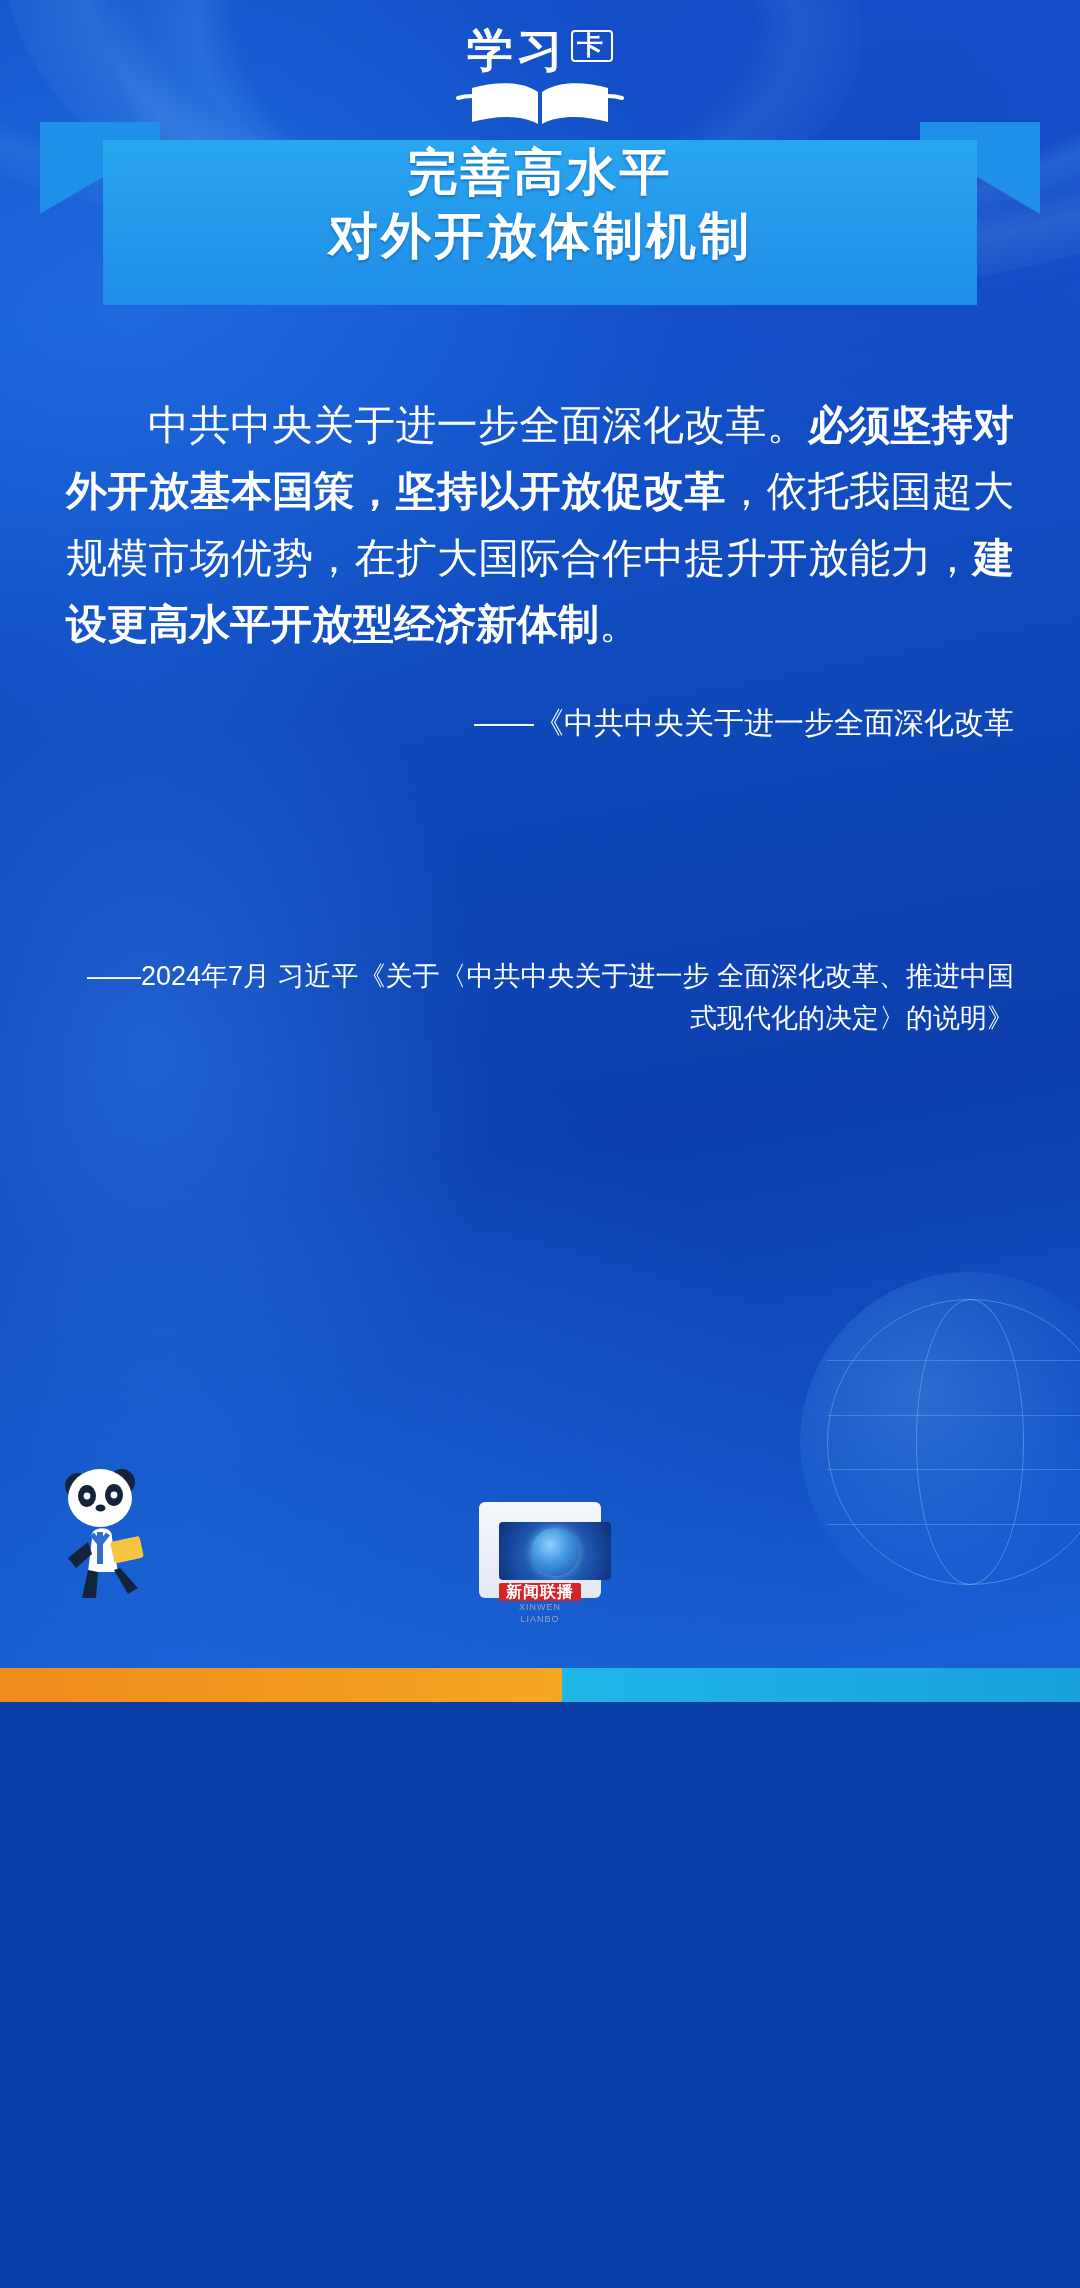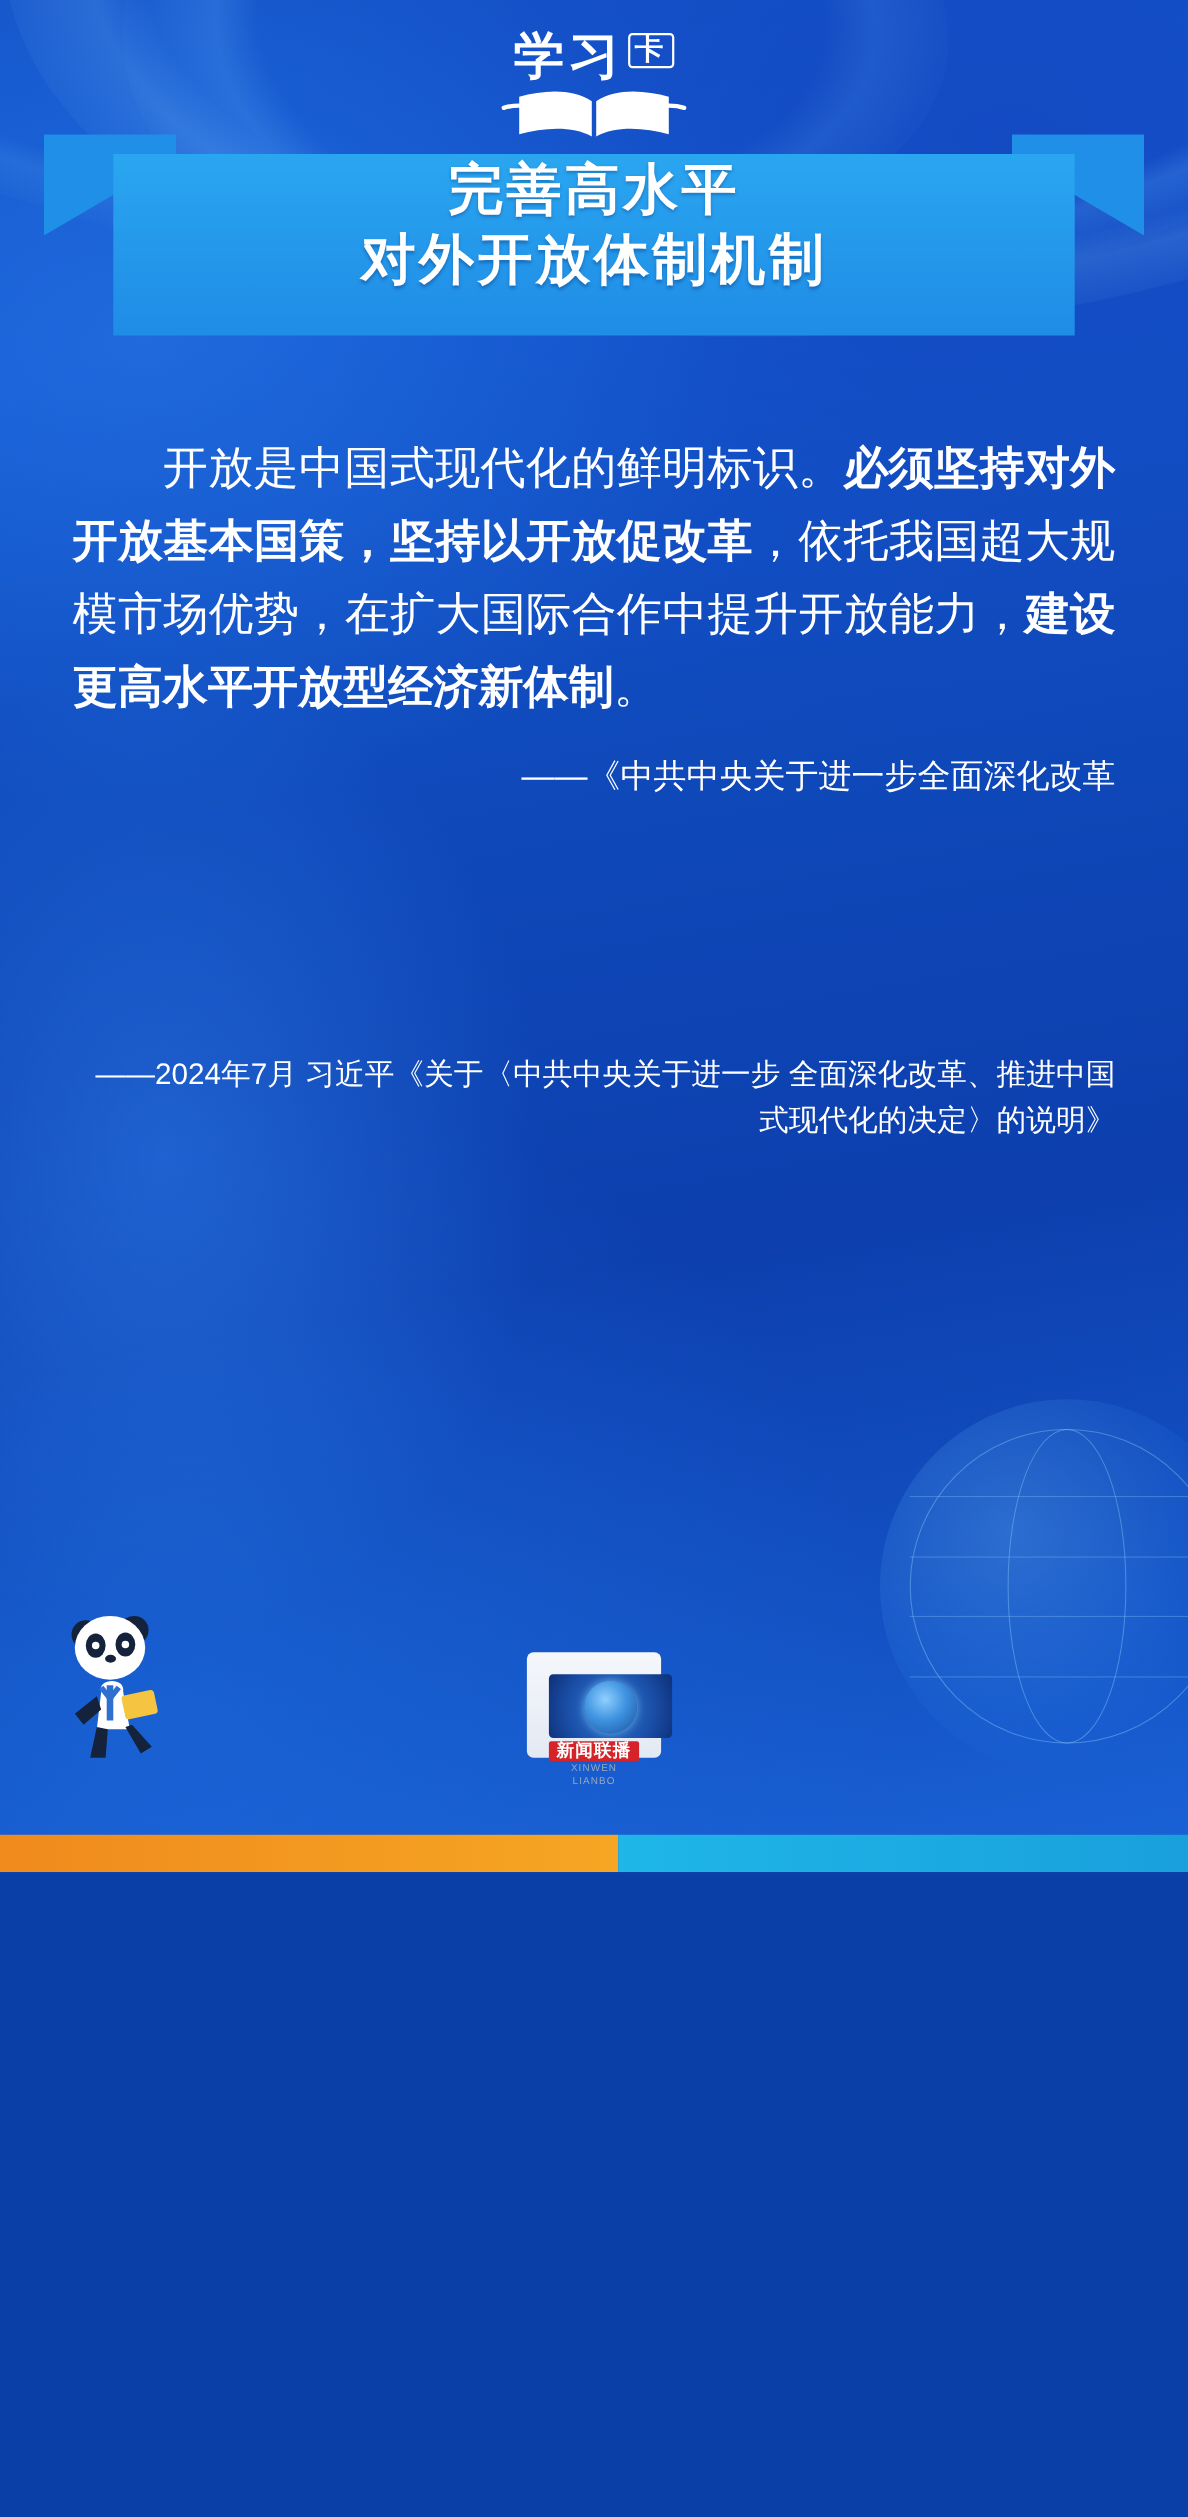--- a/index.html
+++ b/index.html
@@ -143,21 +143,21 @@
     font-size: 41px;
     line-height: 1.62;
     text-align: justify;
     text-indent: 2em;
     font-family: "Liberation Sans", "DejaVu Sans", sans-serif;
   }
   .para b { font-weight: bold; }
   .para .reg { font-weight: normal; }
 
   .attrib {
-    margin-top: 25px;
+    margin-top: 42px;
     color: #ffffff;
     font-size: 30px;
     line-height: 1.5;
     text-align: right;
   }
   .attrib .l { display: block; }
 
   .attrib-2 {
     margin-top: 58px;
     color: #ffffff;
@@ -290,21 +290,21 @@
     <div class="ribbon-tail left"></div>
     <div class="ribbon-tail right"></div>
     <div class="ribbon-main">
       <div class="t-line">完善高水平</div>
       <div class="t-line">对外开放体制机制</div>
     </div>
   </div>
 
   <div class="quote-block q1">
     <div class="para">
-      <span class="reg">开放是中国式现代化的鲜明标识。</span><b>必须坚持对外开放基本国策，坚持以开放促改革</b><span class="reg">，依托我国超大规模市场优势，在扩大国际合作中提升开放能力，</span><b>建设更高水平开放型经济新体制</b><span class="reg">。</span>
+      <span class="reg">中共中央关于进一步全面深化改革。</span><b>必须坚持对外开放基本国策，坚持以开放促改革</b><span class="reg">，依托我国超大规模市场优势，在扩大国际合作中提升开放能力，</span><b>建设更高水平开放型经济新体制</b><span class="reg">。</span>
     </div>
     <div class="attrib">
       <span class="l">——《中共中央关于进一步全面深化改革</span>
     </div>
   </div>
 
   <div class="quote-block q2">
     <div class="attrib-2">
       <span class="l">——2024年7月</span>
       <span class="l">习近平《关于〈中共中央关于进一步</span>

